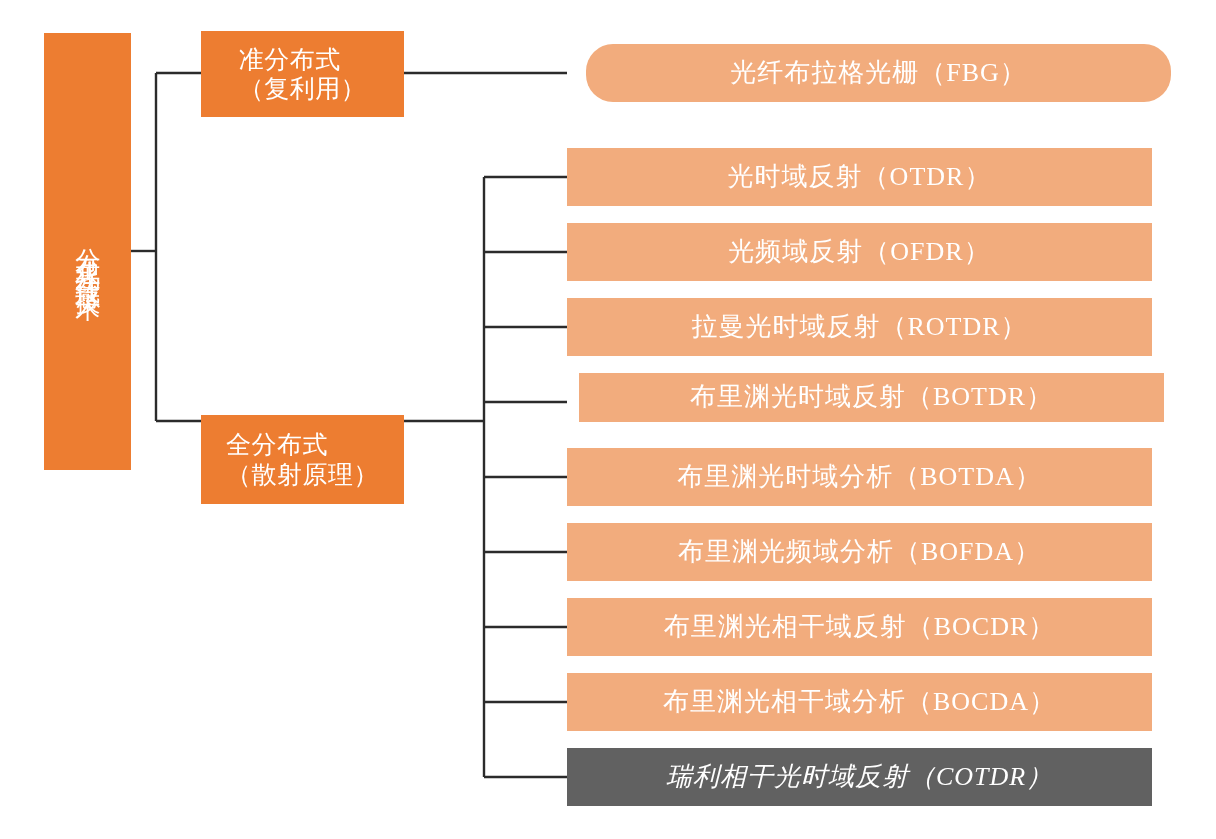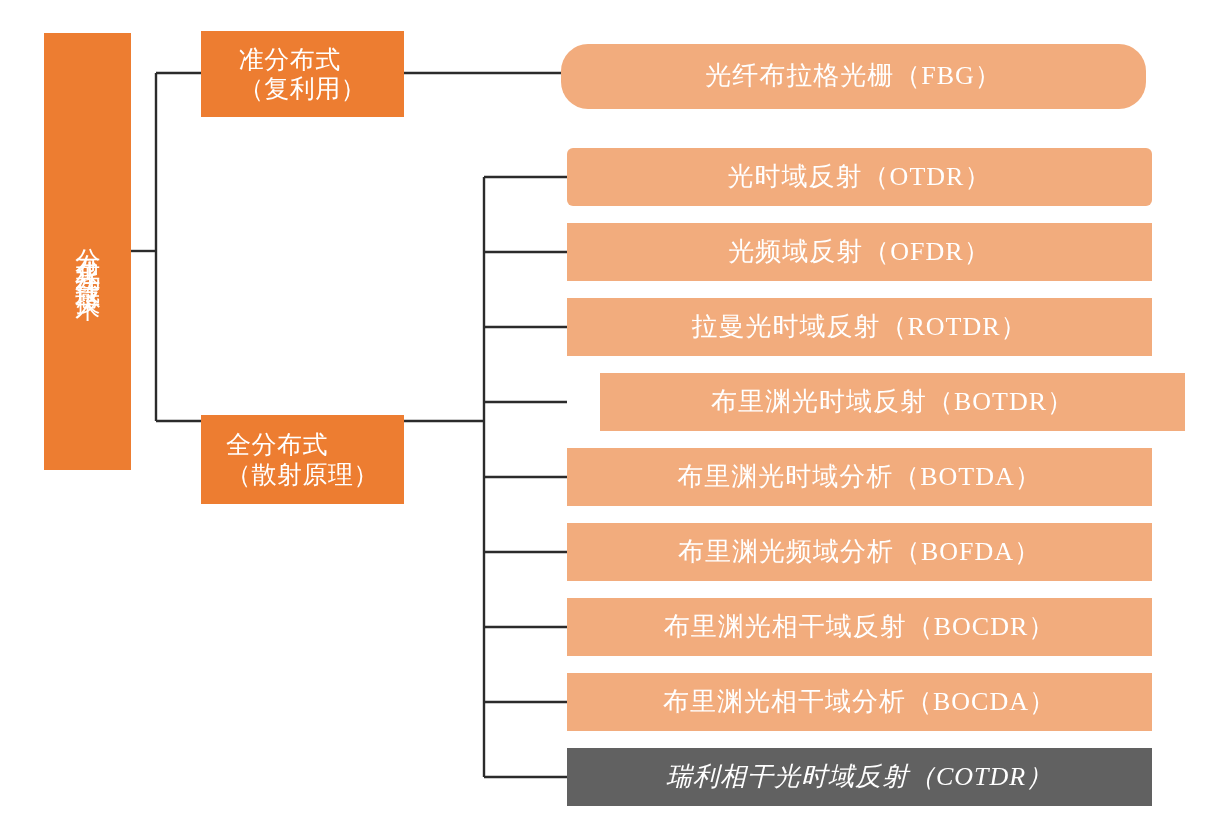--- a/index.html
+++ b/index.html
@@ -96,29 +96,29 @@
   </svg>
 
   <div class="node root-node" style="left:44px; top:33px; width:87px; height:437px;">分布式光纤传感技术</div>
 
   <div class="node branch-node" style="left:201px; top:31px; width:203px; height:86px;">准分布式
 （复利用）</div>
 
   <div class="node branch-node" style="left:201px; top:375px; width:203px; height:89px;margin-top:40px;">全分布式
 （散射原理）</div>
 
-  <div class="node leaf-node" style="left:561px; top:44px; width:585px; height:65px;border-radius:27px;">光纤布拉格光栅（FBG）</div>
+  <div class="node leaf-node" style="left:586px; top:44px; width:585px; height:58px;border-radius:27px;">光纤布拉格光栅（FBG）</div>
 
-  <div class="node leaf-node" style="left:567px; top:148px; width:585px; height:58px;border-radius:6px;">光时域反射（OTDR）</div>
+  <div class="node leaf-node" style="left:567px; top:148px; width:585px; height:58px;">光时域反射（OTDR）</div>
 
   <div class="node leaf-node" style="left:567px; top:223px; width:585px; height:58px;">光频域反射（OFDR）</div>
 
   <div class="node leaf-node" style="left:567px; top:298px; width:585px; height:58px;">拉曼光时域反射（ROTDR）</div>
 
-  <div class="node leaf-node" style="left:600px; top:373px; width:585px; height:58px;">布里渊光时域反射（BOTDR）</div>
+  <div class="node leaf-node" style="left:579px; top:373px; width:585px; height:49px;">布里渊光时域反射（BOTDR）</div>
 
   <div class="node leaf-node" style="left:567px; top:448px; width:585px; height:58px;">布里渊光时域分析（BOTDA）</div>
 
   <div class="node leaf-node" style="left:567px; top:523px; width:585px; height:58px;">布里渊光频域分析（BOFDA）</div>
 
   <div class="node leaf-node" style="left:567px; top:598px; width:585px; height:58px;">布里渊光相干域反射（BOCDR）</div>
 
   <div class="node leaf-node" style="left:567px; top:673px; width:585px; height:58px;">布里渊光相干域分析（BOCDA）</div>
 
   <div class="node leaf-node dark" style="left:567px; top:748px; width:585px; height:58px;font-style:italic;">瑞利相干光时域反射（COTDR）</div>

